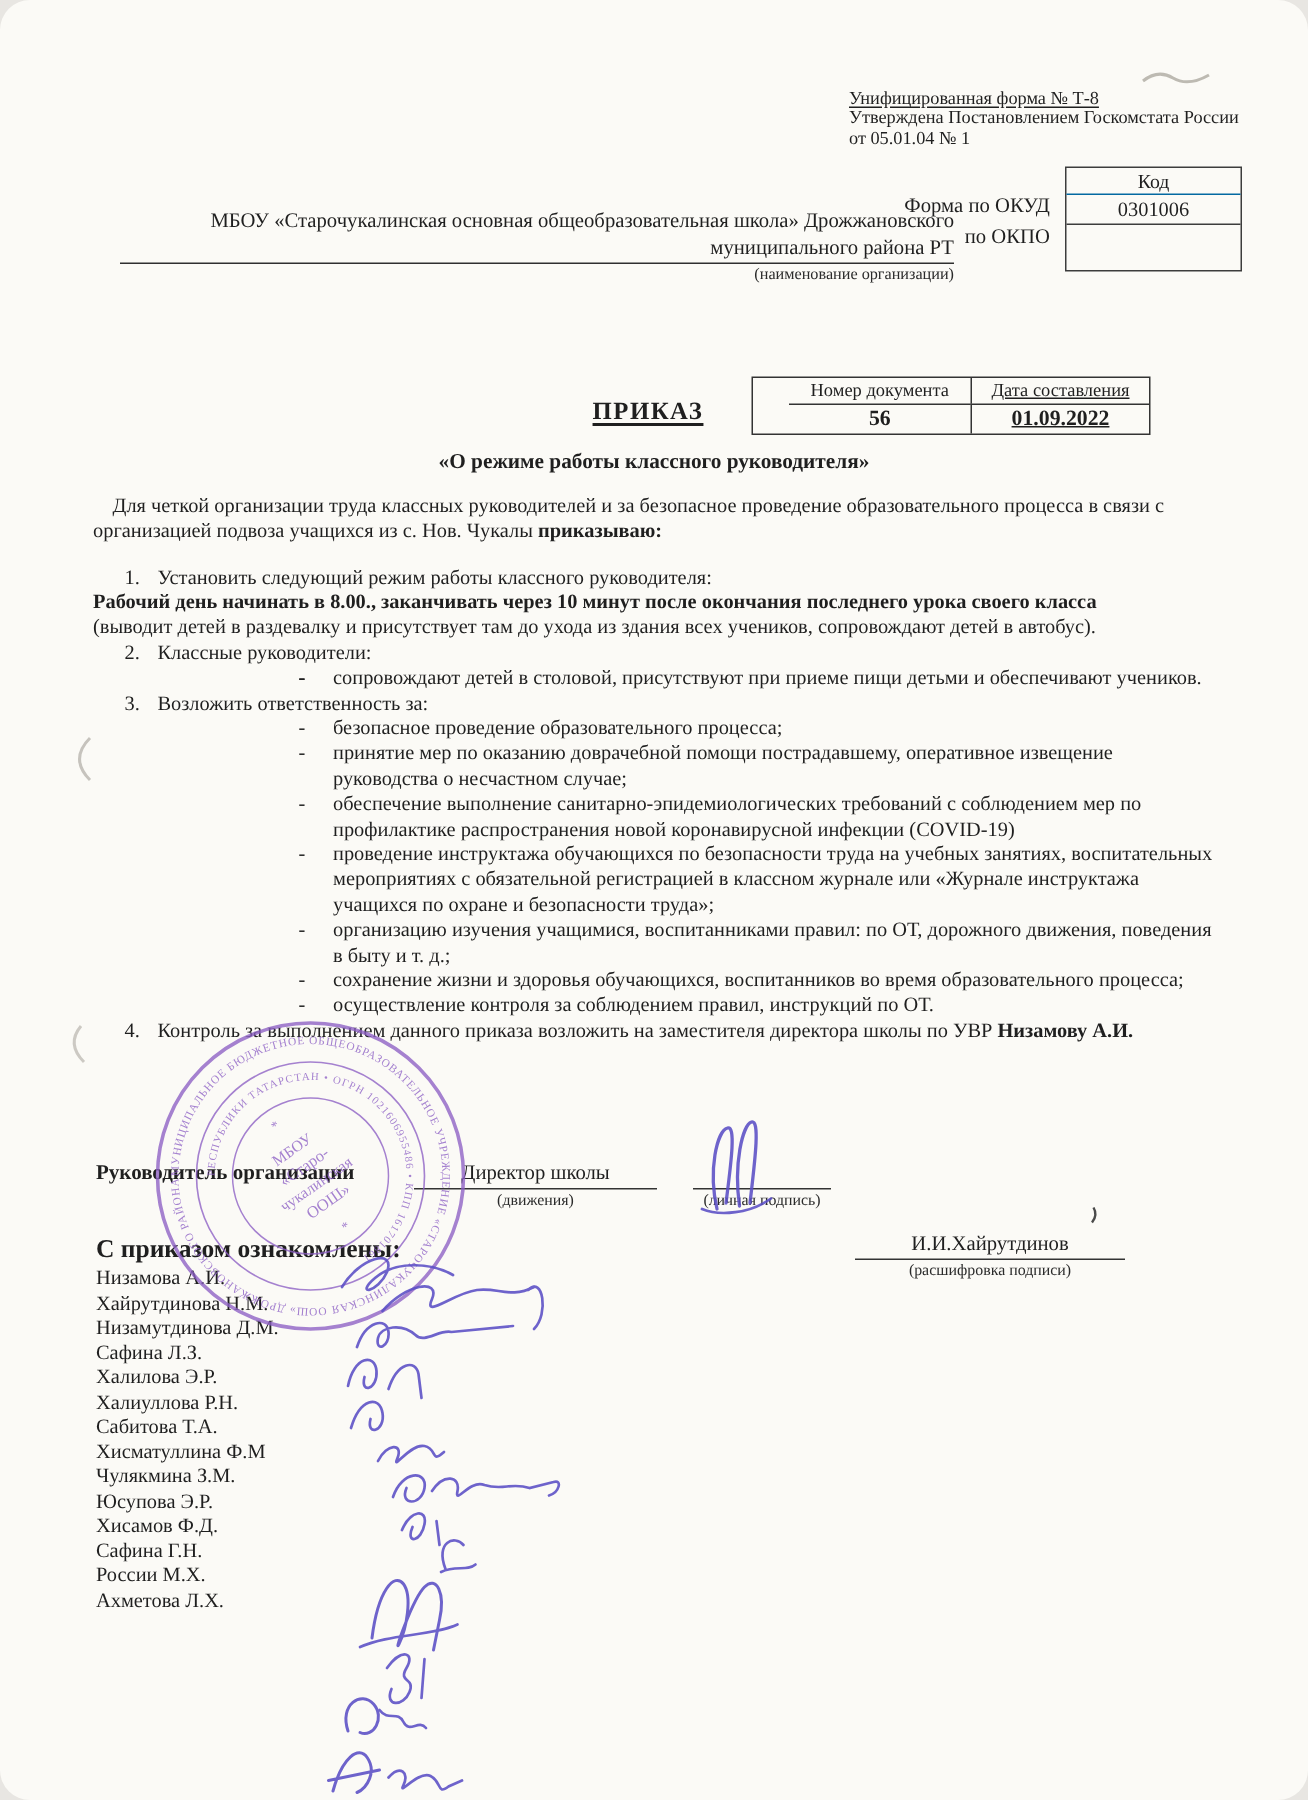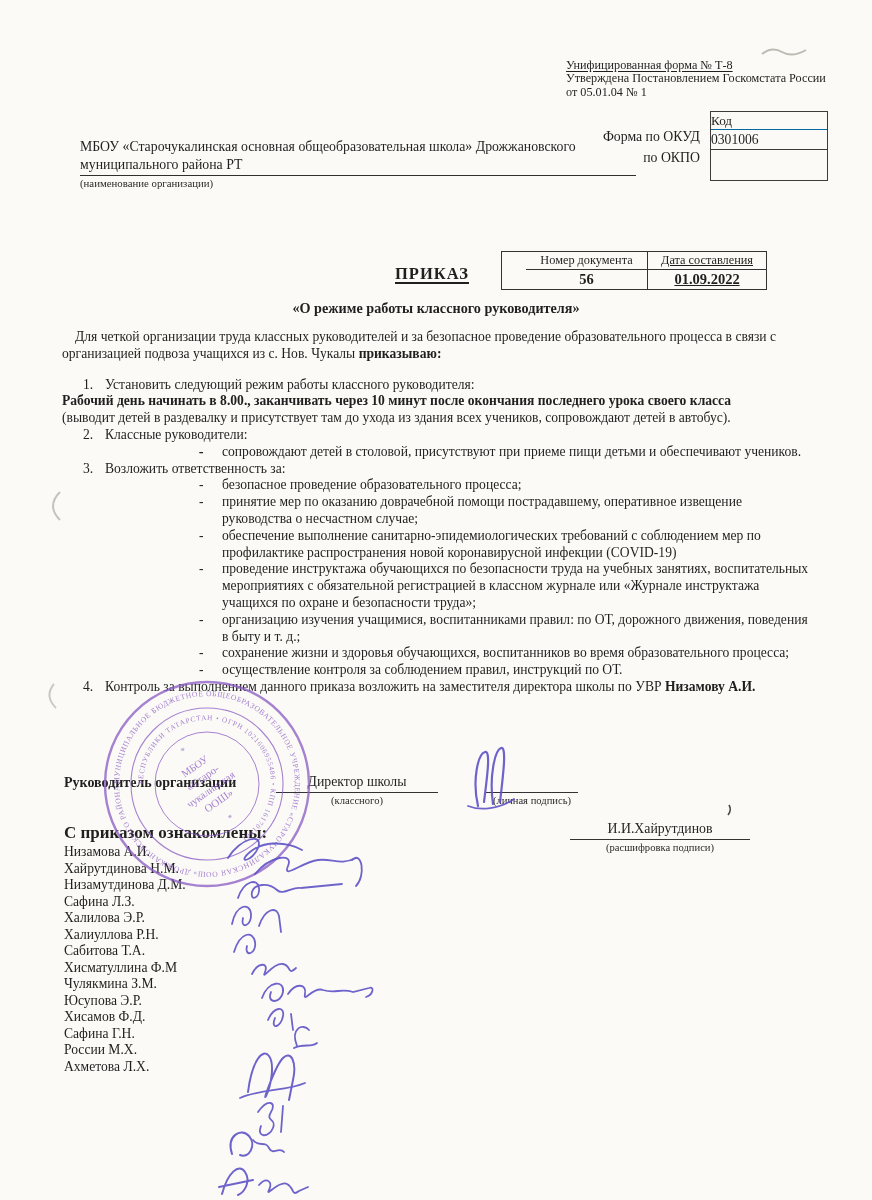--- a/index.html
+++ b/index.html
@@ -4,34 +4,35 @@
 <style>
   html,body { margin:0; padding:0; background:#e8e6e2; }
   .sheet {
     position:relative;
     width:872px; height:1200px;
     margin:0 auto;
     background:#fbfaf6;
     font-family:"Liberation Serif", serif;
     color:#1f1f1f;
     overflow:hidden;
+    border-radius:20px;
   }
   
   .form-note { position:absolute; left:566px; top:59px; width:268px; font-size:12.2px; line-height:13.4px; }
   .form-note .u { text-decoration:underline; text-underline-offset:2px; }
   
   .okud-labels { position:absolute; left:520px; top:126px; width:180px; text-align:right; font-size:13.8px; line-height:21px; }
   
   .code-table { position:absolute; left:710px; top:111px; width:116px; border:1.4px solid #3c3c3c; background:transparent; }
-  .code-table .r { }
+  .code-table .r { text-align:center; }
   .code-table .r1 { height:17px; font-size:13.2px; line-height:17px; }
   .code-table .r2 { height:19px; font-size:13.6px; line-height:19px; border-top:1px solid #0369a1; }
   .code-table .r3 { height:30px; border-top:1px solid #3c3c3c; }
   
-  .org { position:absolute; left:80px; top:138px; width:556px; text-align:left; }
+  .org { position:absolute; left:80px; top:138px; width:556px; text-align:right; }
   .org .name { font-size:13.8px; line-height:17.5px; }
   .org .rule { border-top:1.2px solid #2f2f2f; margin-top:2px; }
   .org .cap { font-size:10.8px; line-height:13px; margin-top:1px; color:#2b2b2b; }
   
   .prikaz { position:absolute; left:388px; top:264px; width:88px; text-align:center;
             font-weight:bold; font-size:16.5px; letter-spacing:1px;
             text-decoration:underline; text-decoration-thickness:1.5px; text-underline-offset:3px; }
   .doc-table { position:absolute; left:501px; top:251px; width:240px; border:1.2px solid #333;
                display:grid; grid-template-columns:121px 119px;padding-left:24px; }
   .doc-table .h { font-size:12.3px; line-height:17px; height:17px; text-align:center; }
@@ -47,21 +48,21 @@
   .oitem .num { position:absolute; left:21px; top:0; }
   .bitem { position:relative; padding-left:160px; }
   .bitem .dash { position:absolute; left:137px; top:0; }
   .b { font-weight:bold; }
   
   .sig-left { position:absolute; left:64px; top:775px; font-weight:bold; font-size:14px; }
   .sigcol { position:absolute; top:772px; }
   .sigcol .val { height:20px; font-size:13.8px; line-height:20px; text-align:center; border-bottom:1.2px solid #333; }
   .sigcol .cap { font-size:10.6px; line-height:13px; text-align:center; padding-top:1px; color:#2b2b2b; }
   .sig-pos  { left:276px; width:162px; }
-  .sig-sign { left:462px; width:92px;margin-left:24px;  }
+  .sig-sign { left:462px; width:92px;  }
   .sig-name { left:570px; width:180px;margin-top:47px; }
   
   .ack { position:absolute; left:64px; top:824px; }
   .ack .head { font-weight:bold; font-size:17px; line-height:18px;text-align:right; }
   .ack .names { margin-top:2px; font-size:13.6px; line-height:16.5px; }
   
   .stamp-wrap { position:absolute; left:99px; top:676px; width:216px; height:216px; opacity:0.78; filter:blur(0.3px); pointer-events:none; }
   .ink { position:absolute; left:0; top:0; width:872px; height:1200px; pointer-events:none; }
   .artifact { position:absolute; pointer-events:none; }
 </style>
@@ -160,21 +161,21 @@
 
     <div class="oitem">
       <span class="num">4.</span>
       <span>Контроль за выполнением данного приказа возложить на заместителя директора школы по УВР </span><span class="b">Низамову А.И.</span>
     </div>
   </div>
 
   <div class="sig-left">Руководитель организации</div>
   <div class="sigcol sig-pos">
     <div class="val">Директор школы</div>
-    <div class="cap">(классного)</div>
+    <div class="cap">(движения)</div>
   </div>
   <div class="sigcol sig-sign">
     <div class="val"></div>
     <div class="cap">(личная подпись)</div>
   </div>
   <div class="sigcol sig-name">
     <div class="val">И.И.Хайрутдинов</div>
     <div class="cap">(расшифровка подписи)</div>
   </div>
 

